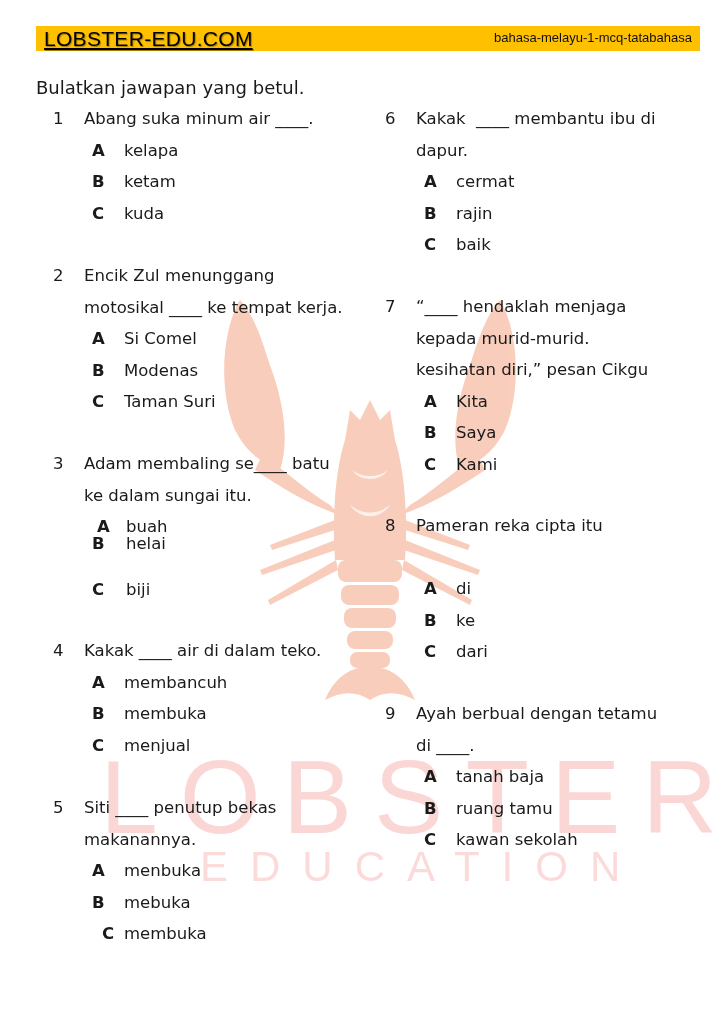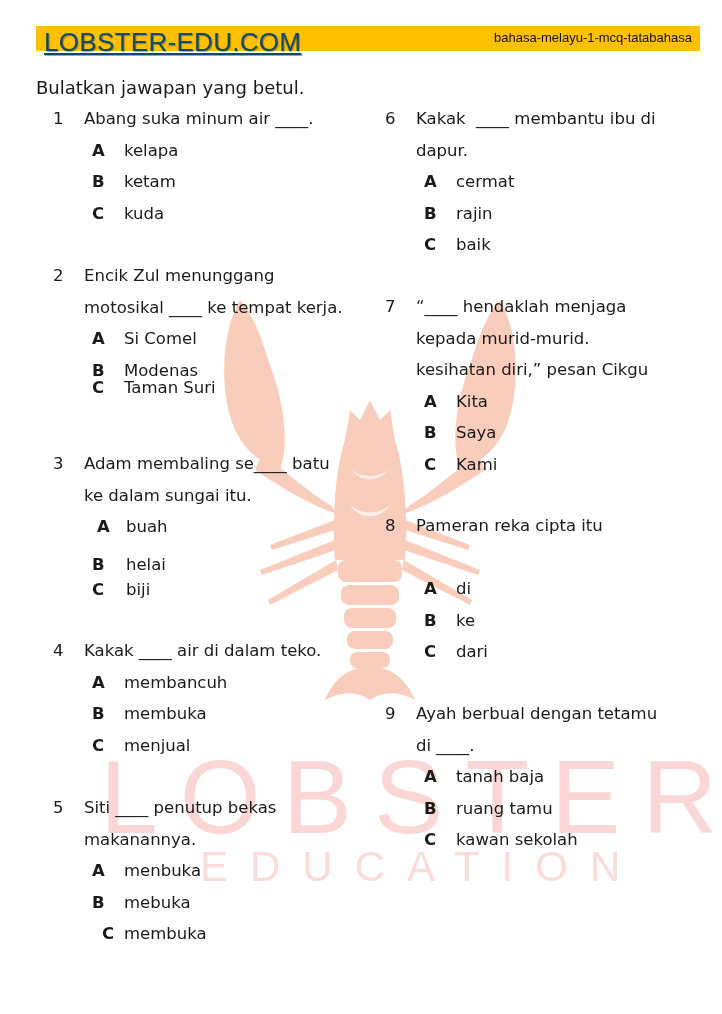--- a/index.html
+++ b/index.html
@@ -2,21 +2,21 @@
 <html><head>
   <meta charset="utf-8">
   <style>
     html, body { margin: 0; padding: 0; background: #ffffff; }
     body { width: 722px; height: 1014px; position: relative; overflow: hidden;
            font-family: "DejaVu Sans", sans-serif; color: #1a1a1a; }
 
     .header-bar { position: absolute; left: 36px; top: 26px; width: 664px; height: 25px;
                   background: #FFC000; }
     .site-title { position: absolute; left: 8px; top: 1px; font-family: "Liberation Sans", sans-serif;
-                  font-size: 26px; color: #0c4a6e; text-decoration: underline; text-underline-offset: 2px;
+                  font-size: 21px; color: #000000; text-decoration: underline; text-underline-offset: 2px;
                   letter-spacing: 0.3px; text-shadow: 1px 1px 1px rgba(0,0,0,0.35); }
     .worksheet-tag { position: absolute; right: 8px; top: 4px; font-family: "Liberation Sans", sans-serif;
                      font-size: 13px; color: #111; }
 
     .watermark { position: absolute; left: 0; top: 0; width: 602px; height: 1014px; pointer-events: none; }
     .wm-text { position: absolute; font-family: "Liberation Sans", sans-serif; color: #f7b8b4; }
     .wm-lobster-text { left: 100px; top: 738px; font-size: 104px; letter-spacing: 22px; opacity: 0.55; }
     .wm-edu-text { left: 200px; top: 843px; font-size: 42px; letter-spacing: 22px; opacity: 0.5; }
 
     .instruction { position: absolute; left: 36px; top: 77px; font-size: 18px; }
@@ -90,31 +90,31 @@
 </div>
 
 <div class="question" style="left:53px; top:260px;">
   <div class="q-num q-num-line">2</div>
   <div class="q-text">
     <div class="q-line">Encik Zul menunggang</div>
     <div class="q-line">motosikal ____ ke tempat kerja.</div>
   </div>
   <div class="option" style="top:63px;"><span class="opt-letter">A</span><span class="opt-text">Si Comel</span></div>
   <div class="option" style="top:94.5px;"><span class="opt-letter">B</span><span class="opt-text">Modenas</span></div>
-  <div class="option" style="top:112px;"><span class="opt-letter">C</span><span class="opt-text">Taman Suri</span></div>
+  <div class="option" style="top:126px;"><span class="opt-letter">C</span><span class="opt-text">Taman Suri</span></div>
 </div>
 
 <div class="question" style="left:53px; top:448px;">
   <div class="q-num q-num-line">3</div>
   <div class="q-text">
     <div class="q-line">Adam membaling se____ batu</div>
     <div class="q-line">ke dalam sungai itu.</div>
   </div>
   <div class="option" style="top:63px; left:44px;"><span class="opt-letter" style="width:29px;">A</span><span class="opt-text">buah</span></div>
-  <div class="option" style="top:101px;"><span class="opt-letter" style="width:34px;">B</span><span class="opt-text">helai</span></div>
+  <div class="option" style="top:80px;"><span class="opt-letter" style="width:34px;">B</span><span class="opt-text">helai</span></div>
   <div class="option" style="top:126px;"><span class="opt-letter" style="width:34px;">C</span><span class="opt-text">biji</span></div>
 </div>
 
 <div class="question" style="left:53px; top:635px;">
   <div class="q-num q-num-line">4</div>
   <div class="q-text">
     <div class="q-line">Kakak ____ air di dalam teko.</div>
   </div>
   <div class="option" style="top:31.5px;"><span class="opt-letter">A</span><span class="opt-text">membancuh</span></div>
   <div class="option" style="top:63px;"><span class="opt-letter">B</span><span class="opt-text">membuka</span></div>

